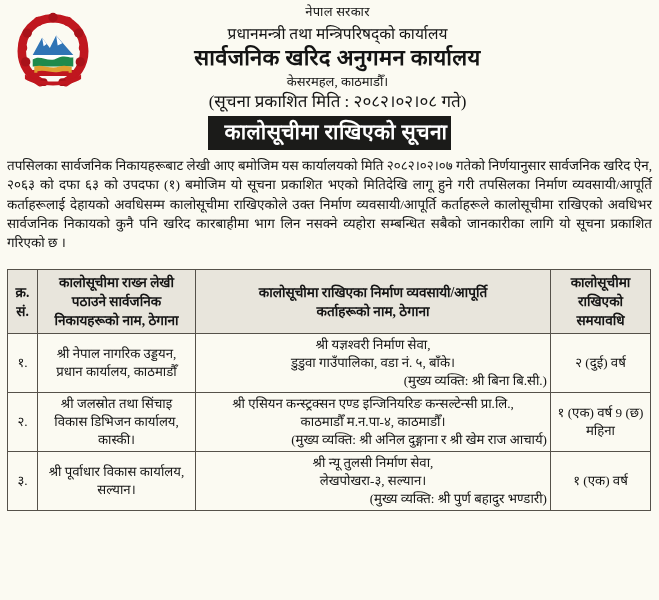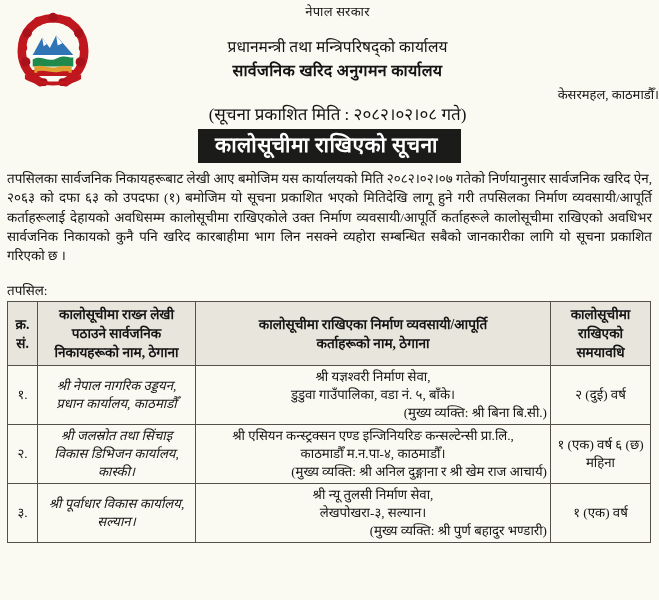--- a/index.html
+++ b/index.html
@@ -37,54 +37,53 @@
     height: 78px;
   }
   .org-line1 {
     font-size: 13px;
     line-height: 15px;
     letter-spacing: 0.2px;
   }
   .org-line2 {
     font-size: 15.5px;
     line-height: 19px;
-    margin-top: 18px;
+    margin-top: 5px;
   }
   .org-line3 {
-    font-size: 16px;
+    font-size: 22px;
     font-weight: bold;
     line-height: 28px;
     margin-top: 1px;
     letter-spacing: 0.3px;
   }
   .org-line4 {
     font-size: 13px;
     line-height: 17px;
     margin-top: 1px;
-    text-align: right;
   }
   .pub-date {
     font-size: 17px;
     line-height: 17px;
     margin-top: 3px;
   }
 
   
   .title-bar-wrap {
     text-align: center;
     margin-top: 4px;
   }
   .title-bar {
     display: inline-block;
     background: #1b1b19;
     color: #ffffff;
     font-size: 21px;
     font-weight: bold;
     line-height: 26px;
-    padding: 3px 23px 5px 17px;
+    padding: 3px 4px 5px 17px;
     letter-spacing: 0.4px;
     text-align: right;
   }
 
   
   .body-text {
     margin: 6px 7px 17px 7px;
     font-size: 13.4px;
     line-height: 19.3px;
     text-align: justify;
@@ -124,21 +123,21 @@
     font-size: 13.6px;
     line-height: 19px;
     padding: 3px 4px;
   }
   .col-sn    { width: 30px; }
   .col-body  { width: 158px; }
   .col-firm  { width: 355px; }
   .col-dur   { width: 100px; }
 
   td.c-sn   { text-align: center; font-size: 13px; }
-  td.c-body { text-align: center; font-style: italic; }
+  td.c-body { text-align: center; }
   td.c-firm { text-align: center; }
   td.c-dur  { text-align: center; margin-left: 16px; }
 
   .line { display: block; }
   .contact { display: block; text-align: right; }
 </style>
 </head>
 <body>
 
 <div class="page">
@@ -194,21 +193,20 @@
   </div>
 
   <div class="title-bar-wrap">
     <span class="title-bar">कालोसूचीमा राखिएको सूचना</span>
   </div>
 
   <div class="body-text">
     <p>तपसिलका सार्वजनिक निकायहरूबाट लेखी आए बमोजिम यस कार्यालयको मिति २०८२।०२।०७ गतेको निर्णयानुसार सार्वजनिक खरिद ऐन, २०६३ को दफा ६३ को उपदफा (१) बमोजिम यो सूचना प्रकाशित भएको मितिदेखि लागू हुने गरी तपसिलका निर्माण व्यवसायी/आपूर्ति कर्ताहरूलाई देहायको अवधिसम्म कालोसूचीमा राखिएकोले उक्त निर्माण व्यवसायी/आपूर्ति कर्ताहरूले कालोसूचीमा राखिएको अवधिभर सार्वजनिक निकायको कुनै पनि खरिद कारबाहीमा भाग लिन नसक्ने व्यहोरा सम्बन्धित सबैको जानकारीका लागि यो सूचना प्रकाशित गरिएको छ ।</p>
   </div>
 
-  <div class="tapsil">तपसिल:</div>
 
   <div class="tbl-wrap">
     <table class="notice">
       <colgroup>
         <col class="col-sn">
         <col class="col-body">
         <col class="col-firm">
         <col class="col-dur">
       </colgroup>
       <thead>
@@ -253,21 +251,21 @@
           <td class="c-body">
             <span class="line">श्री जलस्रोत तथा सिंचाइ</span>
             <span class="line">विकास डिभिजन कार्यालय,</span>
             <span class="line">कास्की।</span>
           </td>
           <td class="c-firm">
             <span class="line">श्री एसियन कन्स्ट्रक्सन एण्ड इन्जिनियरिङ कन्सल्टेन्सी प्रा.लि.,</span>
             <span class="line">काठमाडौँ म.न.पा-४, काठमाडौँ।</span>
             <span class="contact">(मुख्य व्यक्ति: श्री अनिल दुङ्गाना र श्री खेम राज आचार्य)</span>
           </td>
-          <td class="c-dur">१ (एक) वर्ष ६ (छ) महिना</td>
+          <td class="c-dur">१ (एक) वर्ष 9 (छ) महिना</td>
         </tr>
 
         <tr>
           <td class="c-sn">३.</td>
           <td class="c-body">
             <span class="line">श्री पूर्वाधार विकास कार्यालय,</span>
             <span class="line">सल्यान।</span>
           </td>
           <td class="c-firm">
             <span class="line">श्री न्यू तुलसी निर्माण सेवा,</span>

